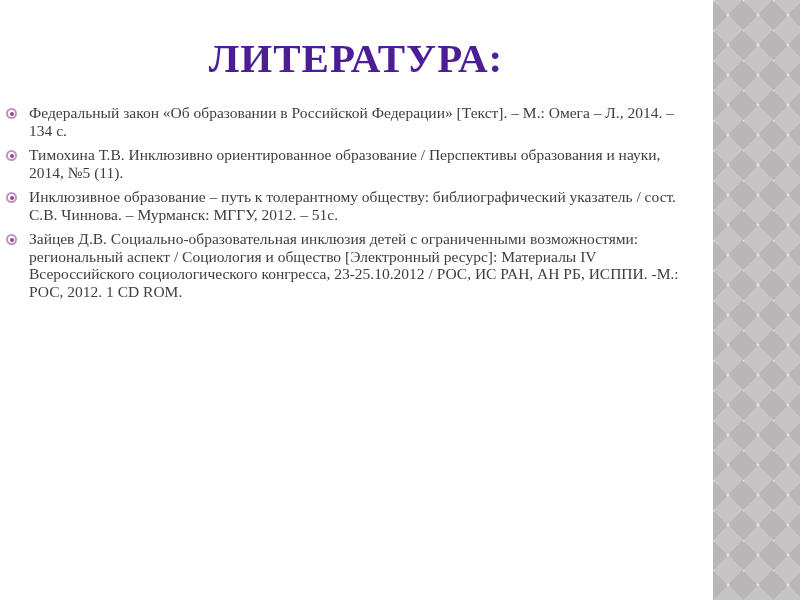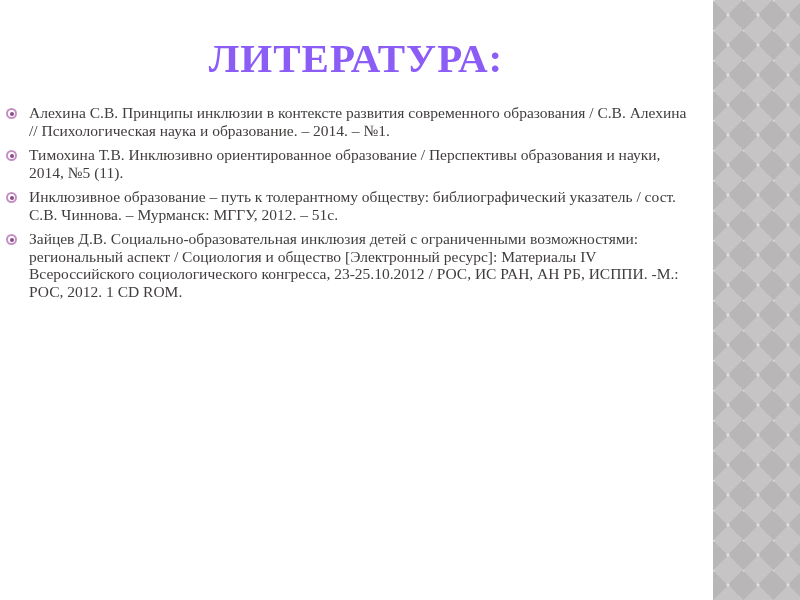--- a/index.html
+++ b/index.html
@@ -18,21 +18,21 @@
   .slide-title {
     position: absolute;
     top: 34px;
     left: 0;
     width: 712px;
     margin: 0;
     text-align: center;
     font-weight: bold;
     font-size: 41px;
     letter-spacing: 1px;
-    color: #8b5cf6;
+    color: #4c1d95;
     white-space: nowrap;
   }
   .refs {
     position: absolute;
     top: 104px;
     left: 6px;
     width: 700px;
   }
   .ref {
     display: flex;
@@ -81,25 +81,25 @@
 </style>
 </head>
 <body>
 
 <div class="slide">
 
   <h1 class="slide-title">ЛИТЕРАТУРА:</h1>
 
   <div class="refs">
 
-
     <div class="ref">
       <span class="bullet"></span>
-      <span class="ref-text">Алехина С.В. Принципы инклюзии в контексте развития современного образования / С.В. Алехина // Психологическая наука и образование. – 2014. – №1.</span>
+      <span class="ref-text">Федеральный закон «Об образовании в Российской Федерации» [Текст].  – М.: Омега – Л., 2014.  – 134 с.</span>
     </div>
+
 
 
 
 
     <div class="ref">
       <span class="bullet"></span>
       <span class="ref-text">Тимохина Т.В. Инклюзивно ориентированное образование / Перспективы образования и науки, 2014, №5 (11).</span>
     </div>
 
     <div class="ref">

